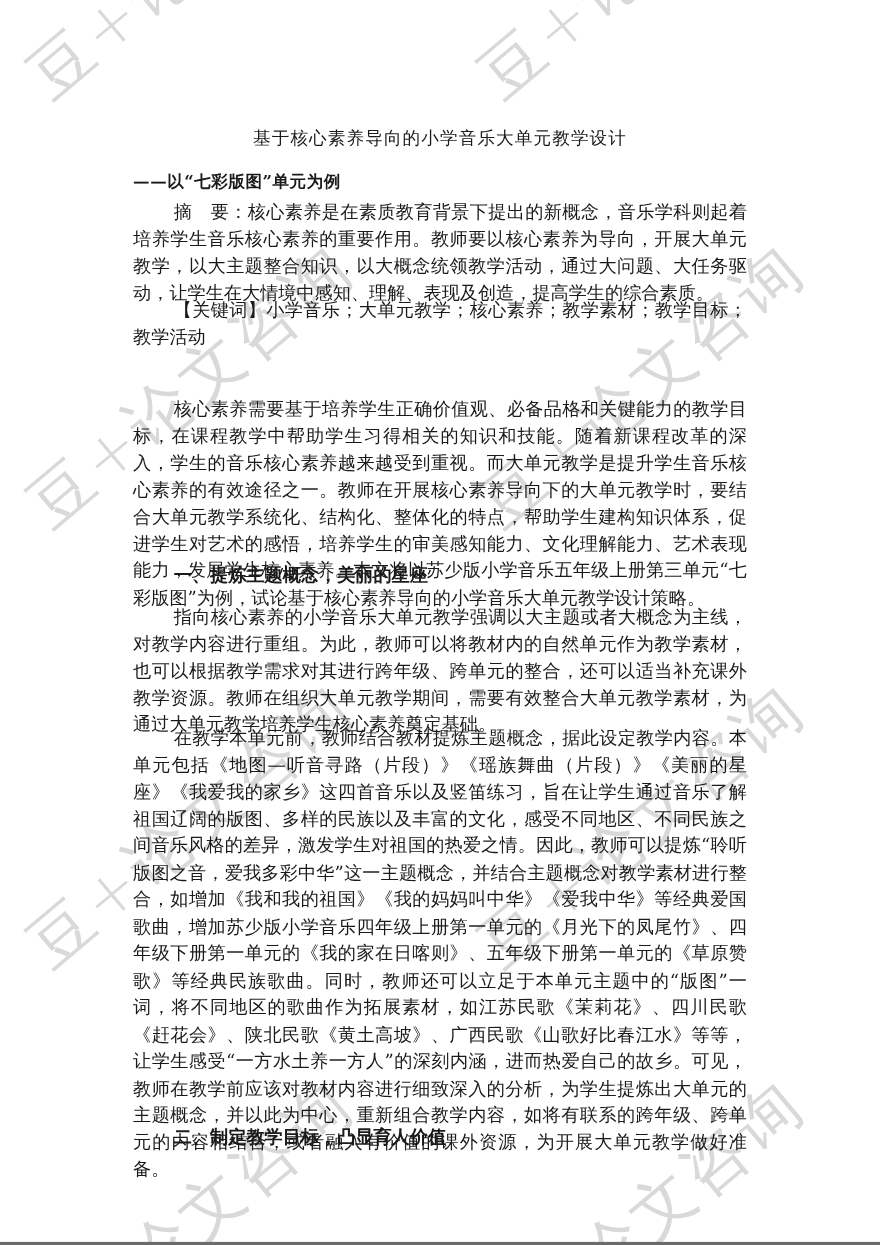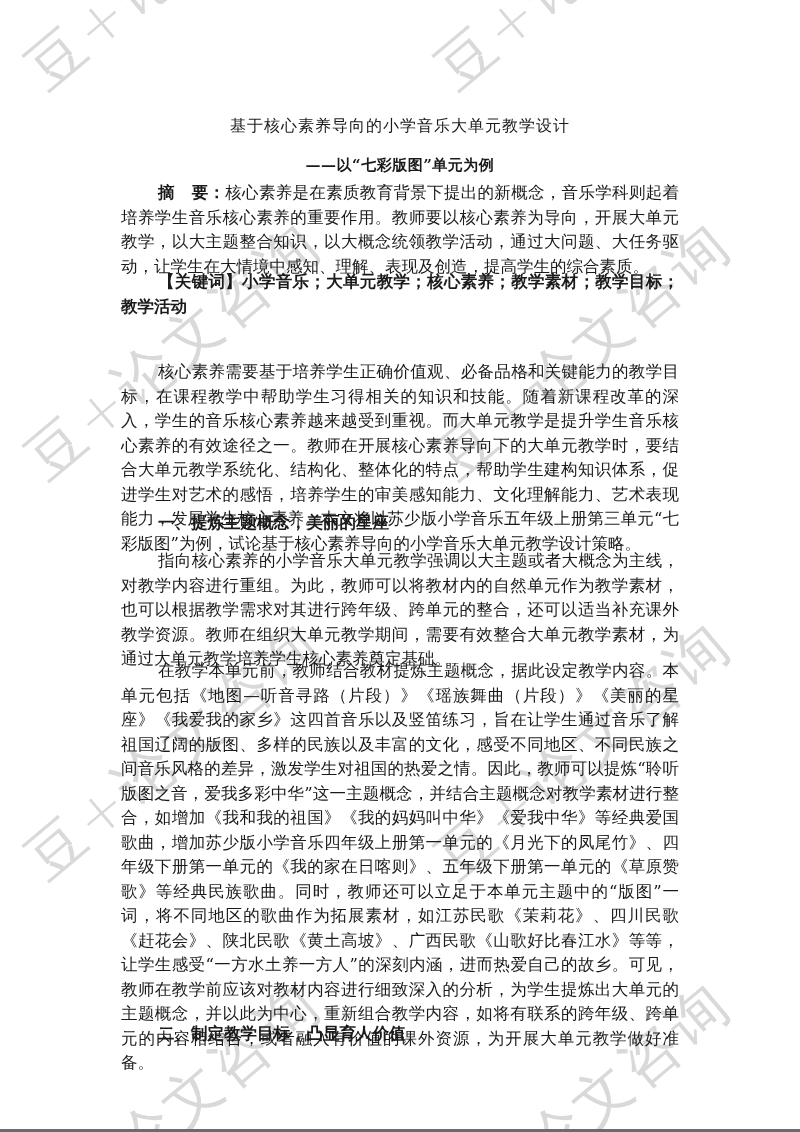--- a/index.html
+++ b/index.html
@@ -13,26 +13,26 @@
     letter-spacing: 4px; pointer-events: none; z-index: 0; font-weight: 300;
   }
   .page {
     position: absolute; left: 121px; top: 0; width: 558px; z-index: 1;
   }
   .title {
     position: absolute; left: 0; top: 116px; width: 558px; text-align: center;
     font-size: 16px; letter-spacing: 1px; font-weight: normal;
   }
   .subtitle {
-    position: absolute; left: 0; top: 156px; width: 558px; text-align: center;
+    position: absolute; left: 0; top: 156px; width: 558px; 
     font-size: 15px; font-weight: bold; letter-spacing: 0.5px;
   }
   .block { position: absolute; left: 0; width: 558px; font-size: 16.5px; line-height: 24.5px; text-align: justify; text-justify: inter-character; }
   .indent { text-indent: 37px; }
-  .bold { font-weight: bold; }
+  .bold { font-weight: normal; }
   .heading { font-size: 16.5px; font-weight: bold; text-indent: 37px; }
   .bottom-rule { position: absolute; left: 0; bottom: 0; width: 800px; height: 3px; background: #6b6b6b; z-index: 2; }
 </style>
 </head>
 <body>
 
 <div class="watermark" style="left:60px; top:30px;">豆+论文咨询</div>
 <div class="watermark" style="left:470px; top:30px;">豆+论文咨询</div>
 <div class="watermark" style="left:60px; top:420px;">豆+论文咨询</div>
 <div class="watermark" style="left:470px; top:420px;">豆+论文咨询</div>

